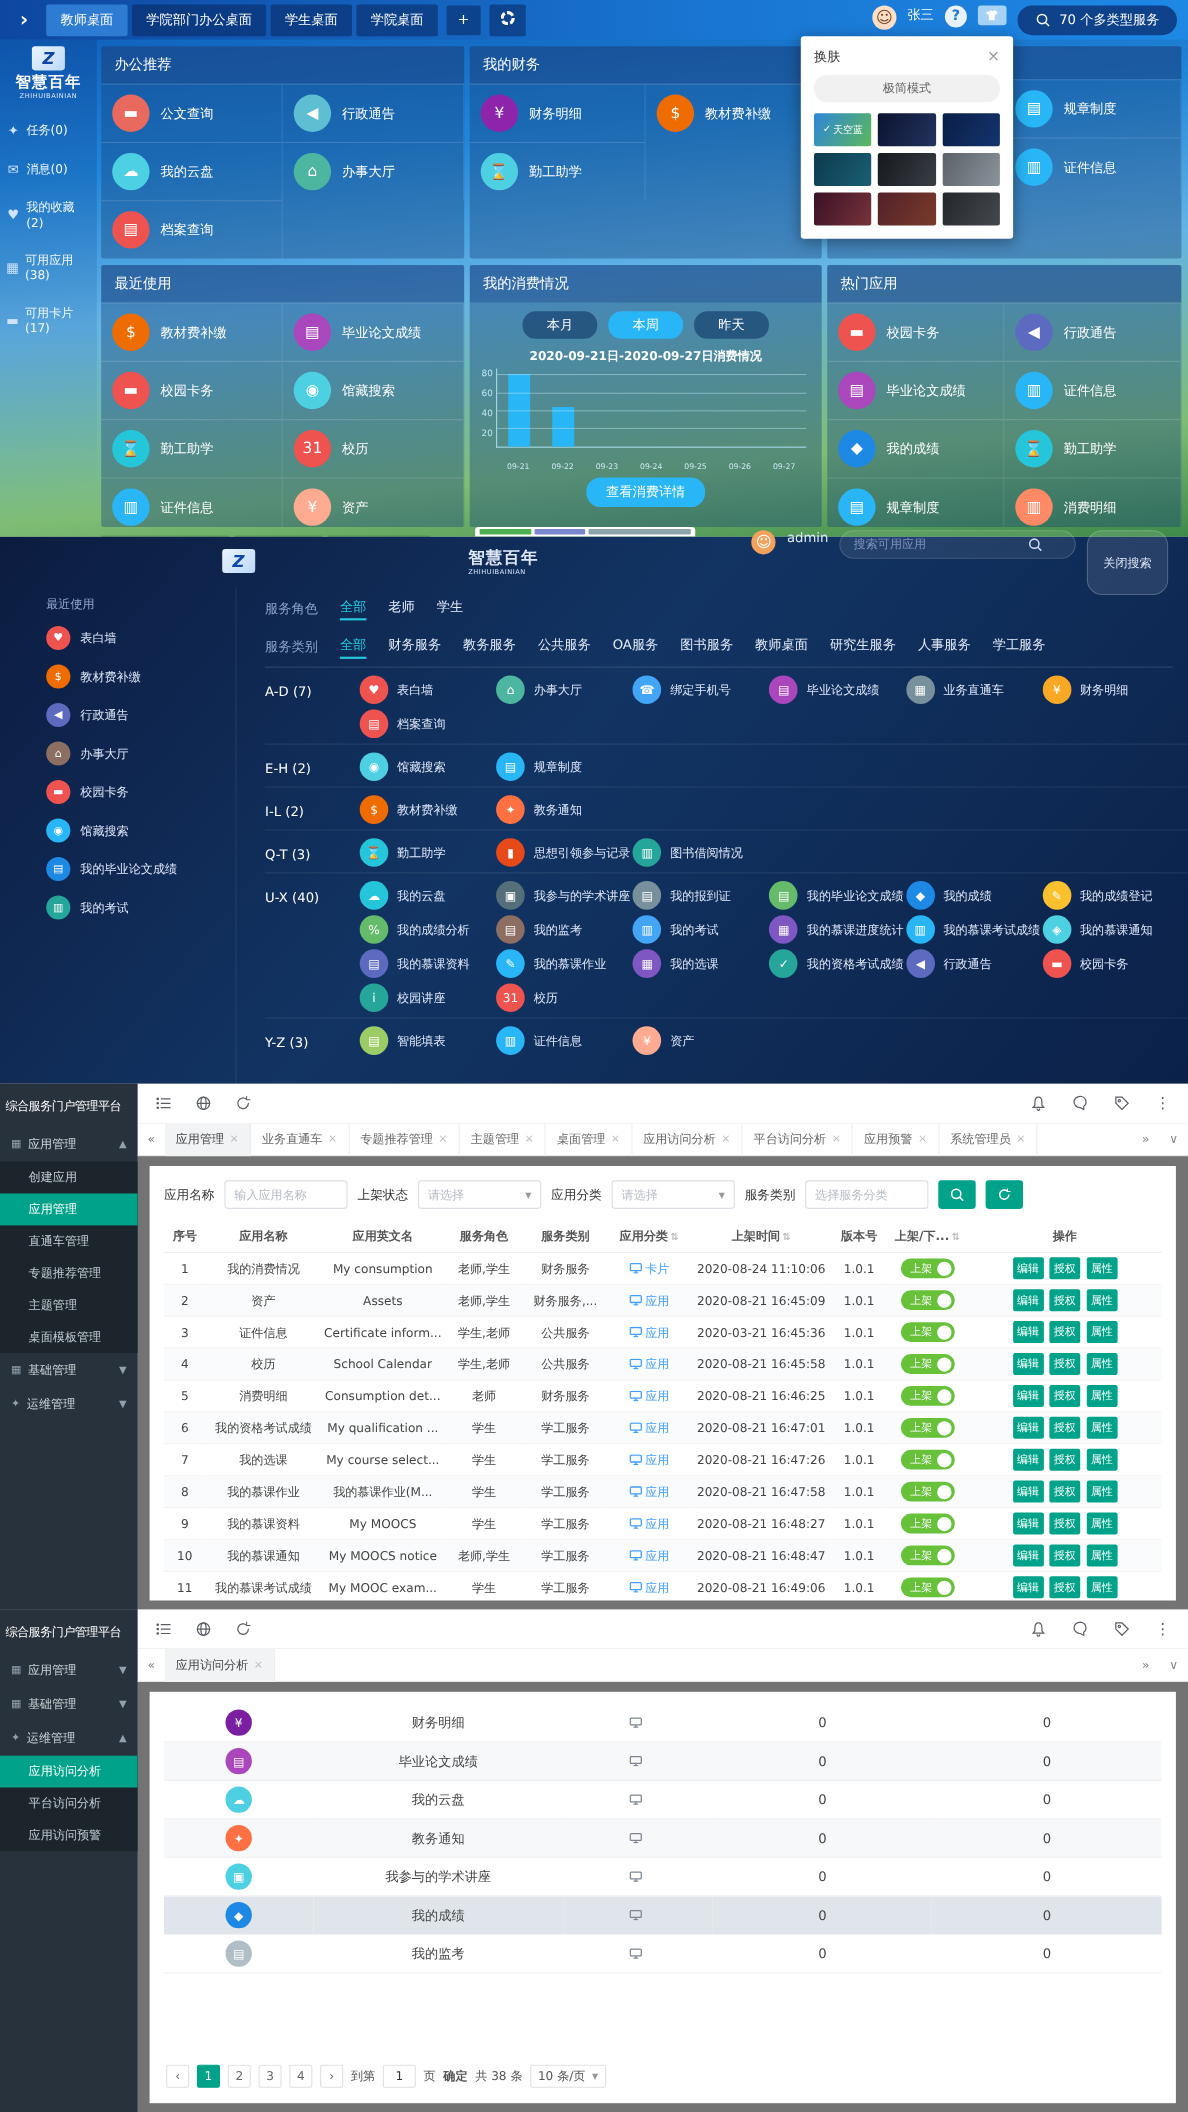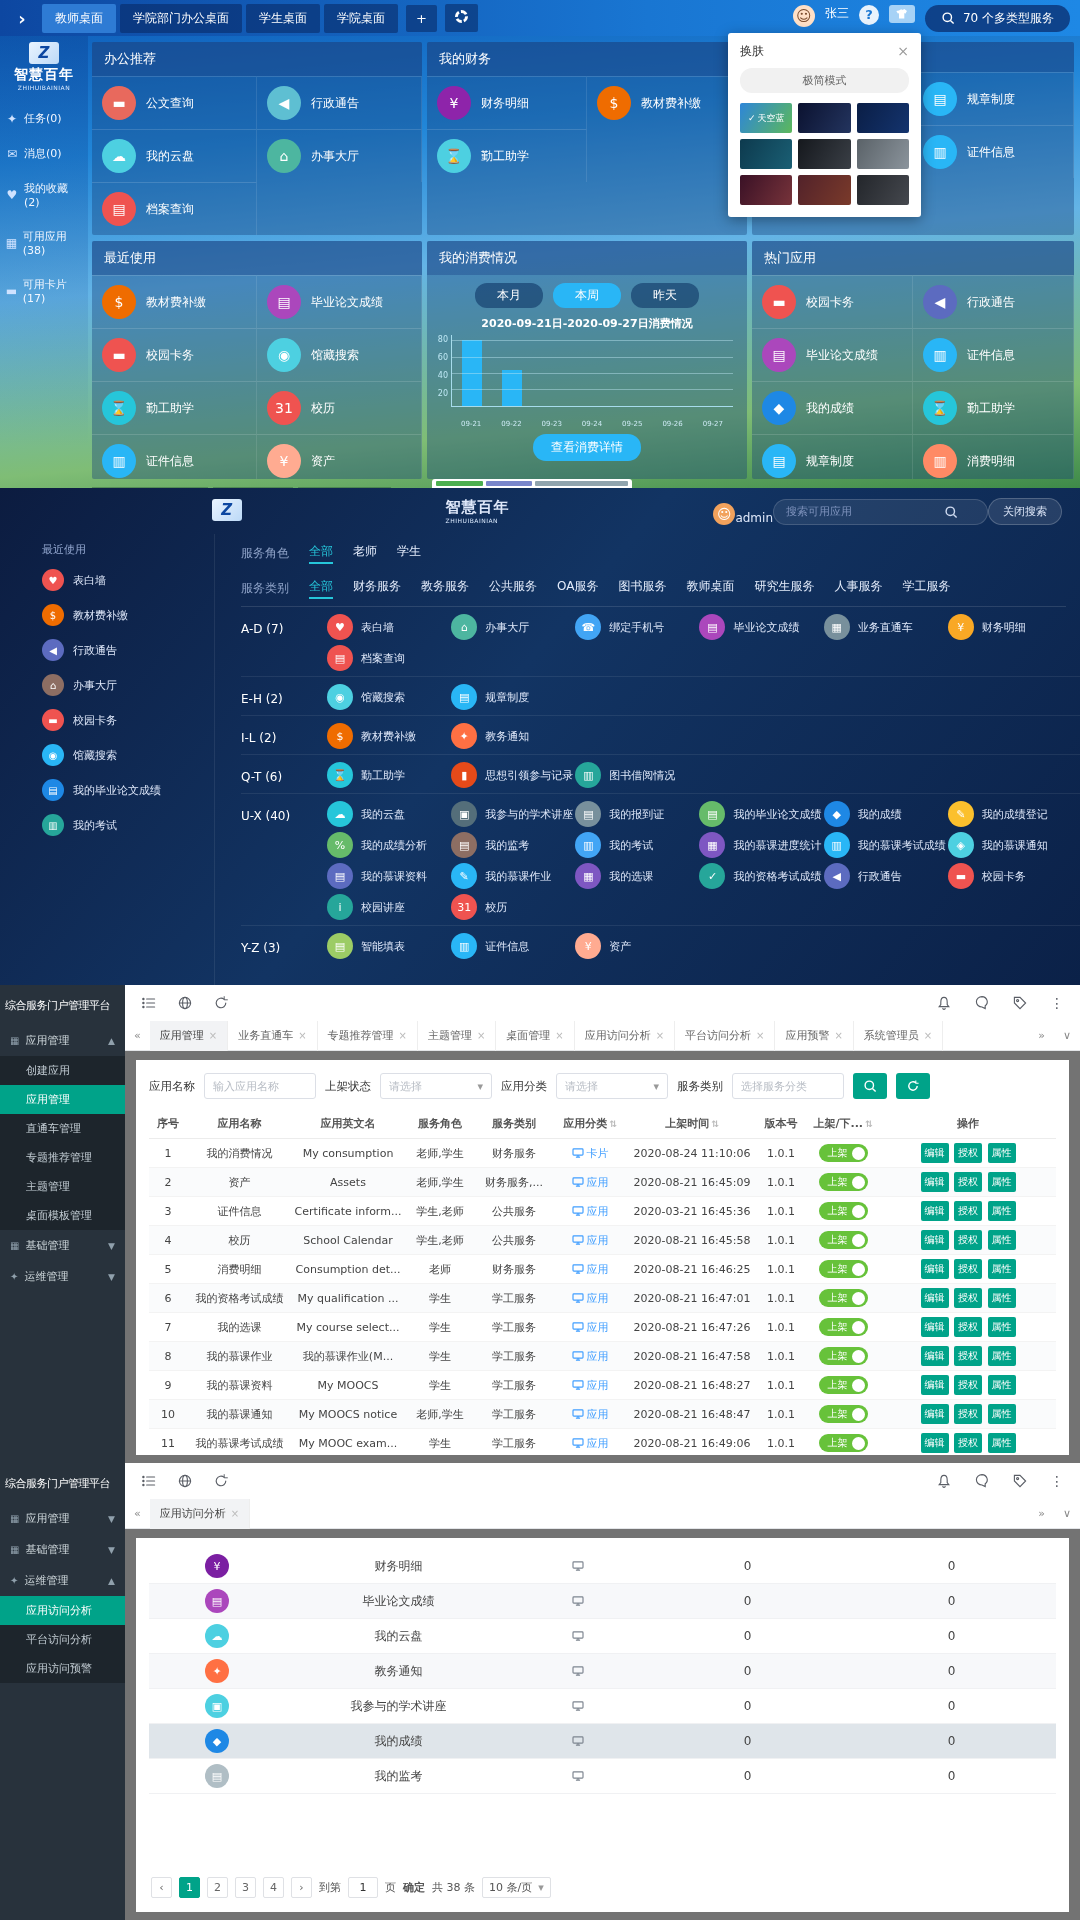--- a/index.html
+++ b/index.html
@@ -80,26 +80,26 @@
 .skmode{background:#f1f1f1;border-radius:12px;text-align:center;font-size:11px;color:#666;padding:5px 0;margin-bottom:10px;cursor:pointer}
 .skgrid{display:grid;grid-template-columns:repeat(3,1fr);gap:6px}
 .sw{height:30px;border-radius:2px;position:relative;cursor:pointer;font-size:9px;color:#fff;display:flex;align-items:center;justify-content:center;gap:2px}
 .sw .chk{display:none}
 .sw.sel .chk{display:inline}
 
 
 .s2{height:497px;background:linear-gradient(130deg,#0c1c40 0%,#123463 45%,#0b2148 100%);color:#dfe8fa;position:relative}
 .s2head{height:46px;display:flex;align-items:center;padding:0 18px;gap:10px}
 .s2head .bt1{font-size:15px}
-.s2right{margin-left:auto;display:flex;align-items:flex-end;gap:0}
+.s2right{margin-left:auto;display:flex;align-items:flex-start;gap:10px}
 .av2{width:22px;height:22px;border-radius:50%;background:#f2a25c;color:#fff;font-size:14px;display:flex;align-items:center;justify-content:center}
 .s2search{width:215px;background:rgba(255,255,255,.08);border:1px solid rgba(255,255,255,.15);border-radius:15px;display:flex;align-items:center;padding:5px 12px;gap:8px}
 .s2search input{background:transparent;border:0;outline:0;color:#dfe8fa;font-size:11px;width:150px;font-family:inherit}
 .s2search input::placeholder{color:#7f93bd}
-.closebtn{background:rgba(255,255,255,.1);border:1px solid rgba(255,255,255,.2);border-radius:14px;font-size:11px;padding:5px 14px;cursor:pointer}
+.closebtn{background:rgba(255,255,255,.1);border:1px solid rgba(255,255,255,.2);border-radius:14px;font-size:11px;padding:21px 14px;cursor:pointer}
 .s2body{display:flex;height:451px}
 .s2side{width:215px;border-right:1px solid rgba(255,255,255,.08);padding:8px 0 0 42px}
 .s2st{font-size:11px;color:#93a7cf;margin-bottom:12px}
 .s2item{display:flex;align-items:center;gap:9px;font-size:11px;margin-bottom:13px;cursor:pointer}
 .ic22{width:22px;height:22px;min-width:22px;border-radius:50%;font-size:10px}
 .s2main{flex:1;padding:2px 0 0 26px;overflow:hidden}
 .frow{display:flex;align-items:center;gap:20px;font-size:12px;padding:7px 0}
 .flabel{color:#8fa3c8}
 .fopt{color:#e5edfc;cursor:pointer;padding-bottom:2px}
 .fopt.active{color:#26c6da;border-bottom:2px solid #26c6da}
@@ -671,21 +671,21 @@
                   </div>
 
                   <div class="gi">
                     <span class="appic ic26" style="background: rgb(255, 112, 67);">✦</span>
                     <span>教务通知</span>
                   </div>
                 </div>
             </div>
 
             <div class="group">
-              <div class="glabel">Q-T (6)</div>
+              <div class="glabel">Q-T (3)</div>
               <div class="gitems">
 
                   <div class="gi">
                     <span class="appic ic26" style="background: rgb(38, 198, 218);">⌛</span>
                     <span>勤工助学</span>
                   </div>
 
                   <div class="gi">
                     <span class="appic ic26" style="background: rgb(230, 74, 25);">▮</span>
                     <span>思想引领参与记录</span>

